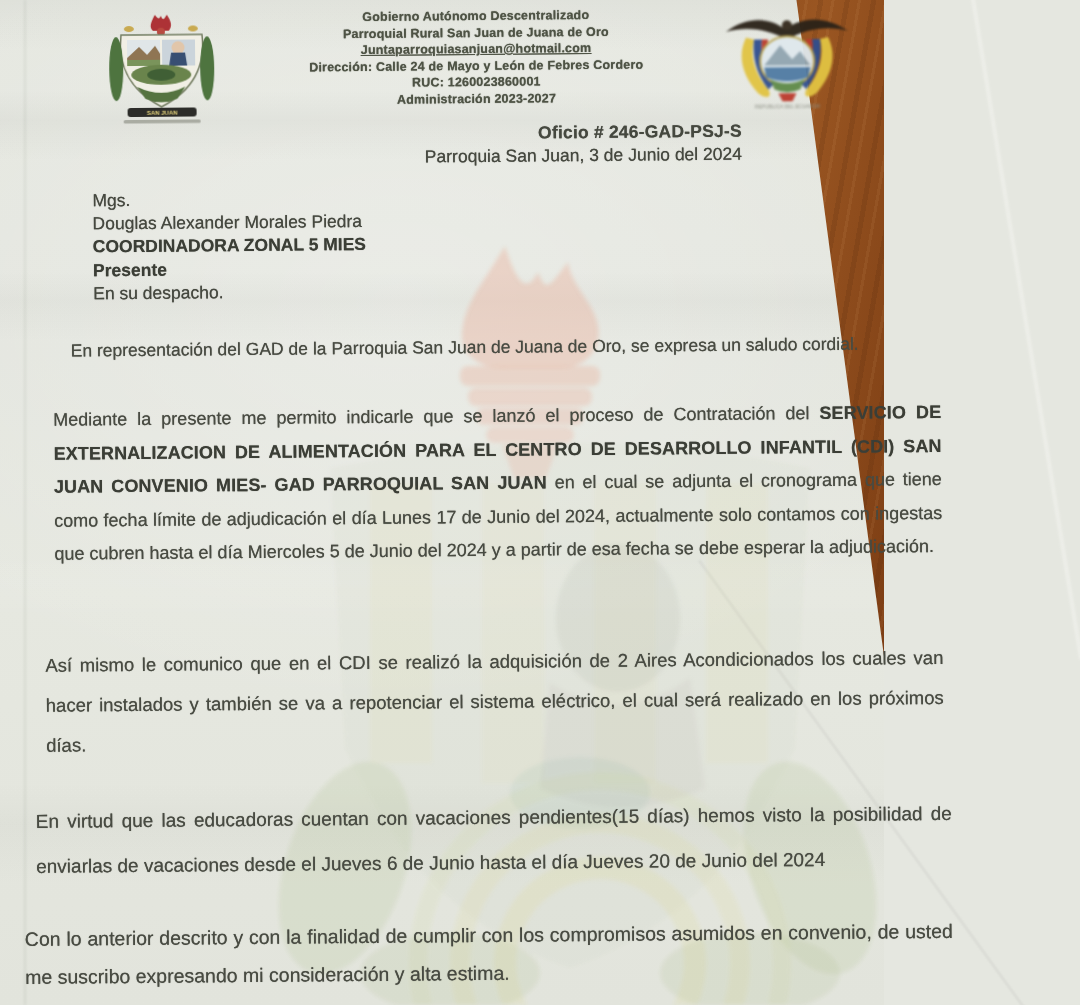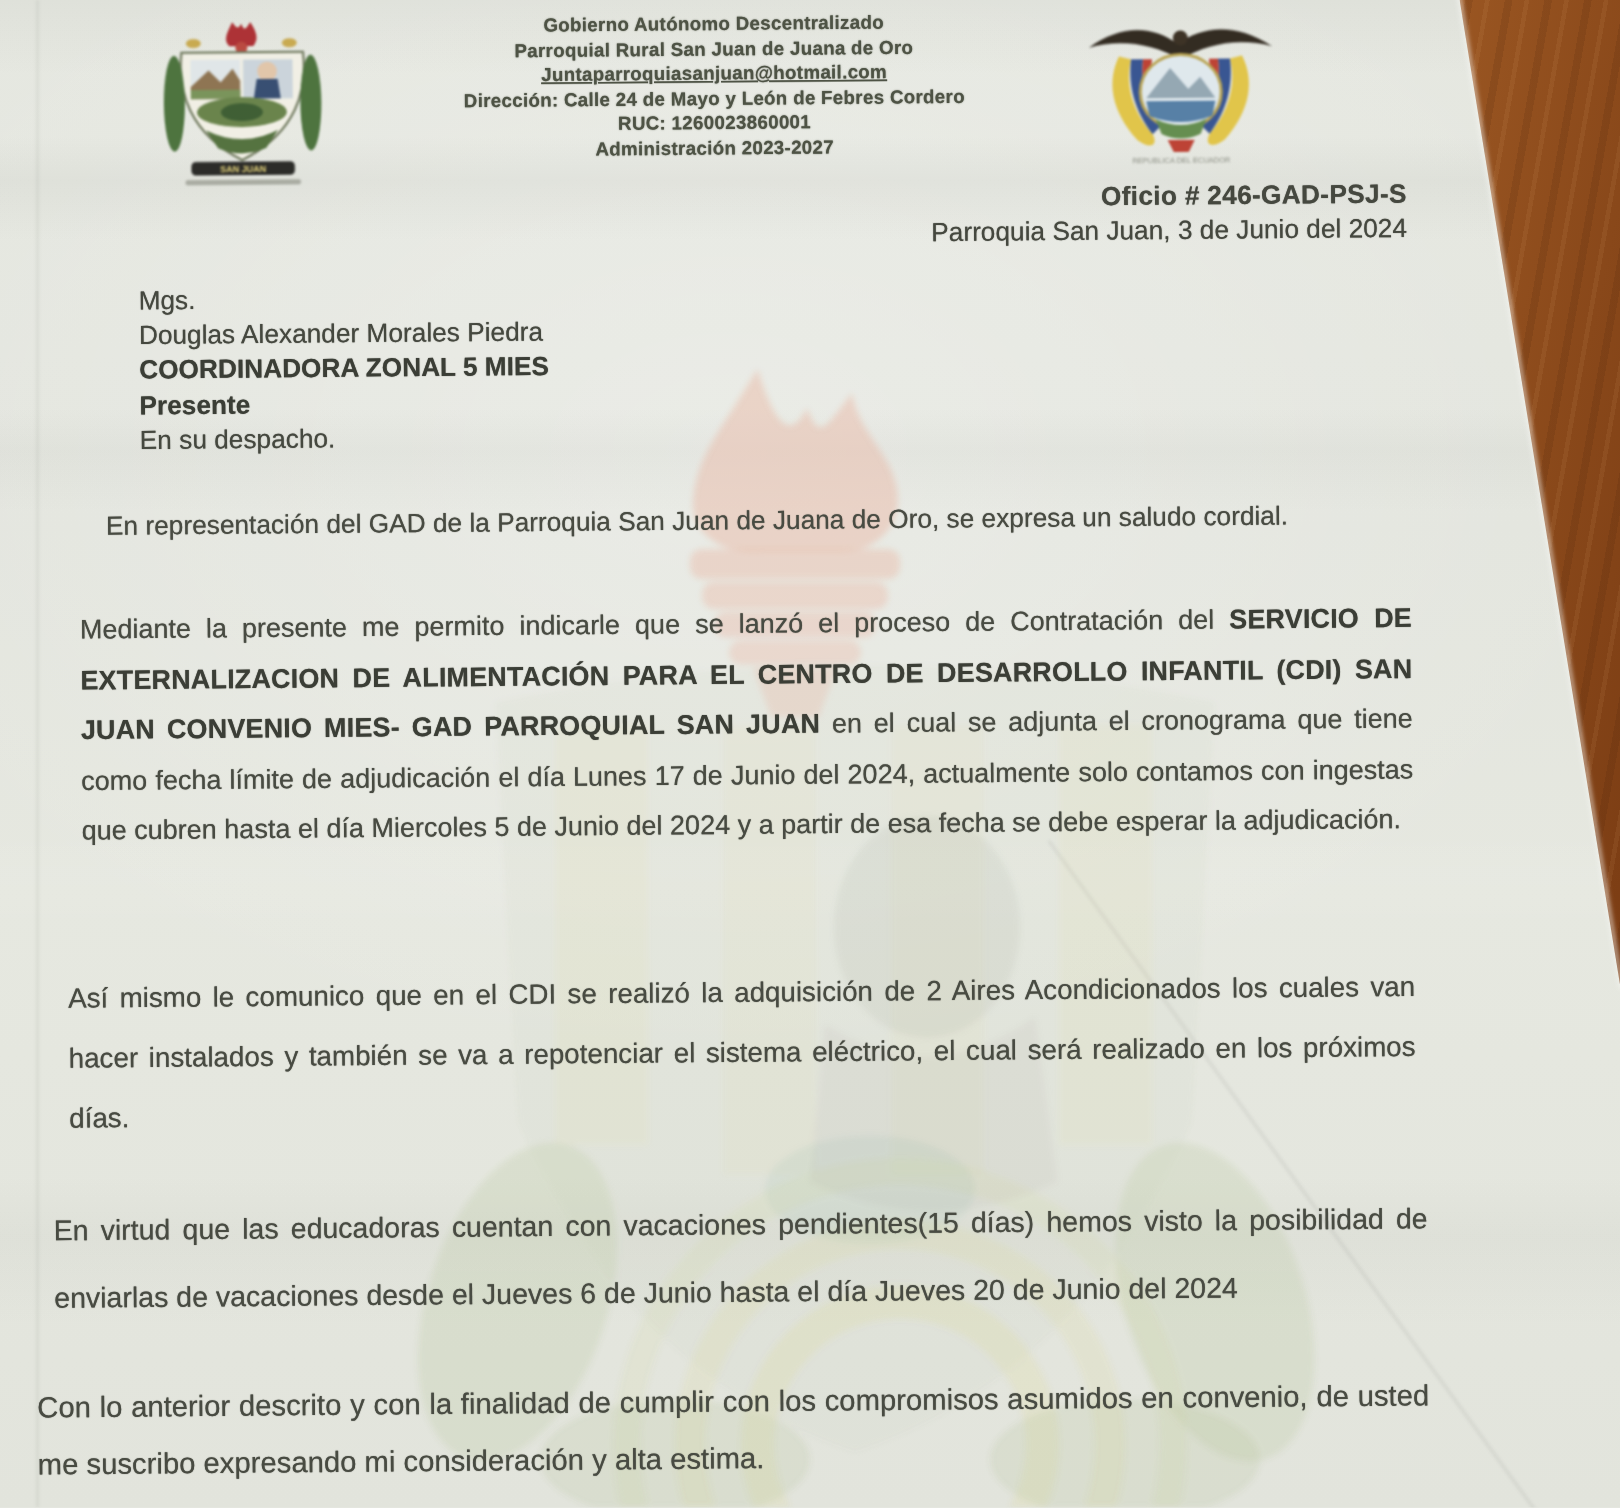--- a/index.html
+++ b/index.html
@@ -1,17 +1,17 @@
 <!DOCTYPE html>
 <html><head>
 <meta charset="utf-8">
 <style>
   html,body{margin:0;padding:0;}
   body{width:1080px;height:1005px;overflow:hidden;background:#e5e7e0;font-family:"Liberation Sans",sans-serif;}
-  .photo{position:relative;width:1080px;height:1005px;background:
+  .photo{position:relative;width:884px;height:1005px;background:
     radial-gradient(ellipse 900px 600px at 45% 30%, rgba(255,255,255,.25), rgba(0,0,0,0) 70%),
     linear-gradient(180deg,#e6e8e1 0%, #e3e5de 35%, #e6e8e0 60%, #e2e4dc 100%);}
   
   .bands{position:absolute;inset:0;pointer-events:none;background:linear-gradient(180deg,
       rgba(90,95,85,.05) 0%, rgba(0,0,0,0) 5%,
       rgba(0,0,0,0) 9%,  rgba(90,95,85,.05) 12%, rgba(0,0,0,0) 16%,
       rgba(0,0,0,0) 27%, rgba(90,95,85,.04) 30%, rgba(0,0,0,0) 34%,
       rgba(0,0,0,0) 55%, rgba(255,255,255,.06) 58%, rgba(0,0,0,0) 62%,
       rgba(0,0,0,0) 78%, rgba(90,95,85,.04) 82%, rgba(0,0,0,0) 88%);}
   .crease-v{position:absolute;left:24px;top:0;width:2px;height:1005px;background:rgba(80,85,75,.08);filter:blur(1px);}

